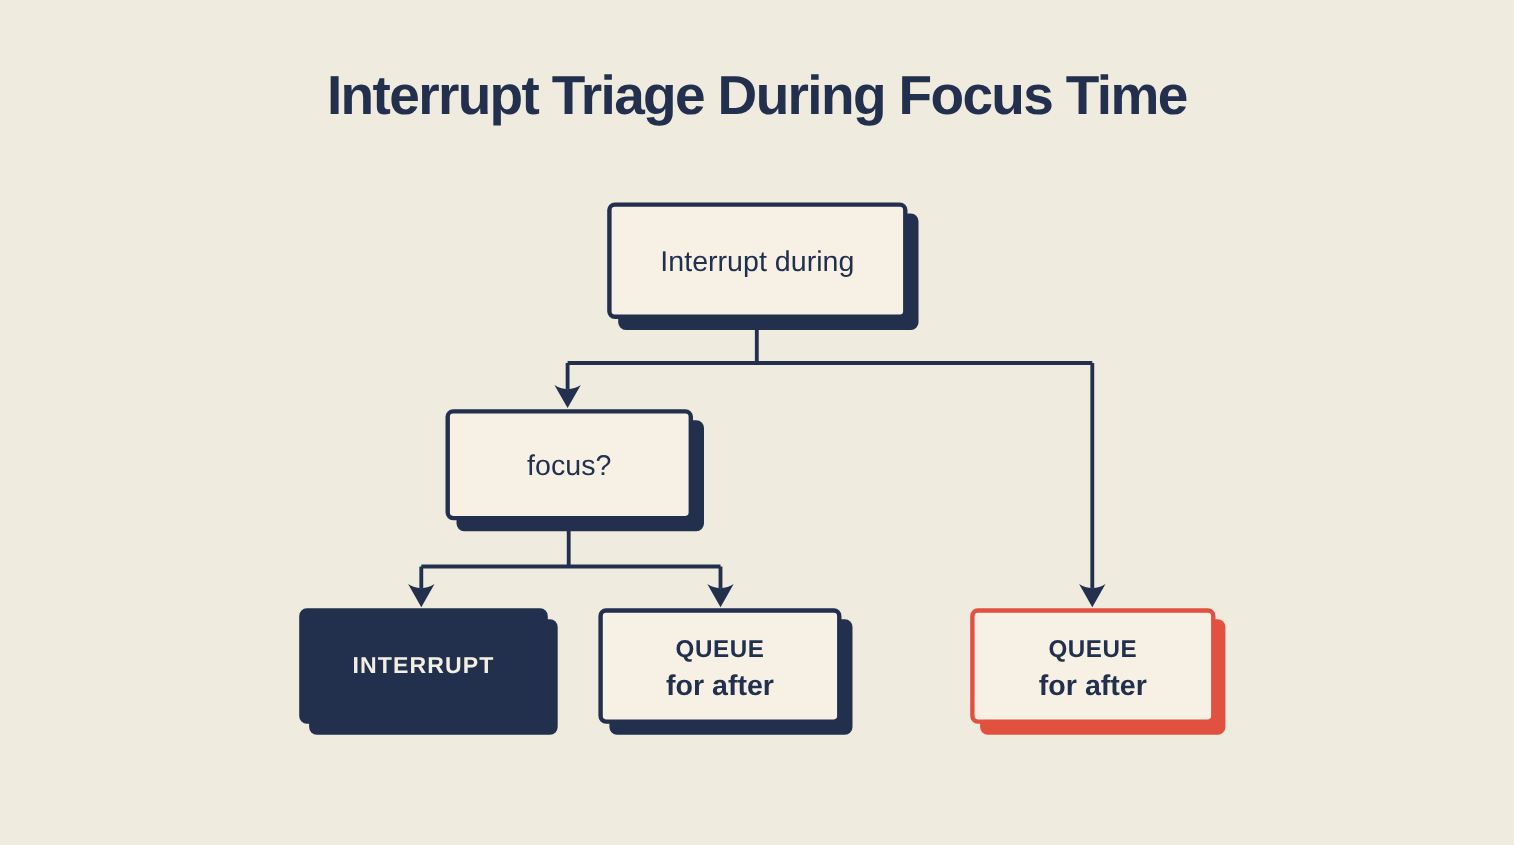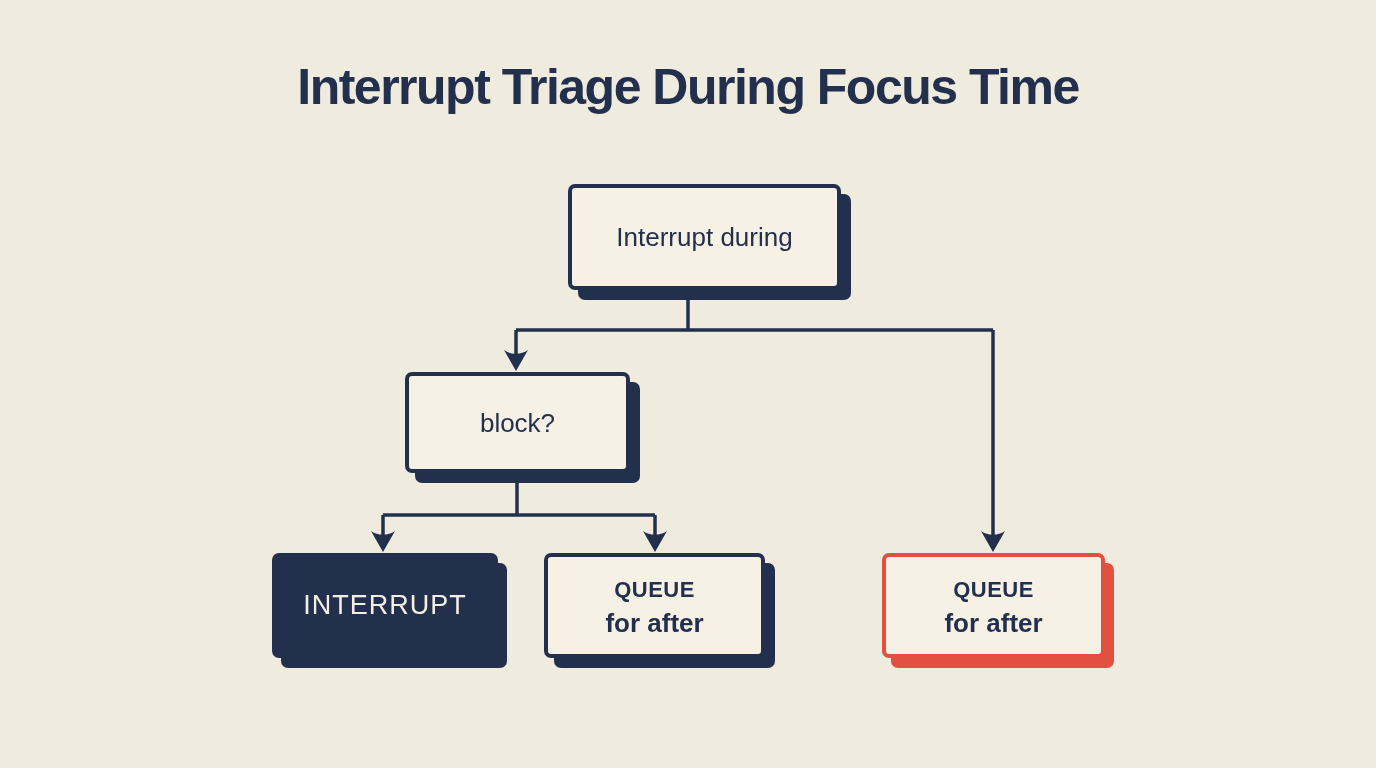--- a/index.html
+++ b/index.html
@@ -29,24 +29,24 @@
   .node{
     position:absolute;
     display:flex;flex-direction:column;align-items:center;justify-content:center;
     text-align:center;
     background:var(--box-fill);
     border:4px solid var(--ink);
     border-radius:7px;
     box-shadow:10px 10px 0 var(--ink);
   }
   .node .q-line{font-size:26px;line-height:34px;font-weight:500;color:var(--ink);}
-  .node .action-label{font-size:27px;font-weight:400;letter-spacing:1px;color:var(--inverse-text);}
+  .node .action-label{font-size:21px;font-weight:700;letter-spacing:1px;color:var(--inverse-text);}
   .node .queue-title{font-size:22px;line-height:35px;font-weight:700;letter-spacing:0.5px;color:var(--ink);}
   .node .queue-sub{font-size:26px;line-height:33px;font-weight:700;color:var(--ink);}
-  .node-root{left:552px;top:184px;width:273px;height:106px;margin-left:16px;}
+  .node-root{left:552px;top:184px;width:273px;height:106px;}
   .node-production{left:405px;top:372px;width:225px;height:101px;}
   .node-interrupt{
     left:272px;top:553px;width:226px;height:105px;
     background:var(--ink);
     box-shadow:9px 10px 0 var(--ink);
   }
   .node-queue-mid{left:544px;top:553px;width:221px;height:105px;}
   .node-queue-right{
     left:882px;top:553px;width:223px;height:105px;
     border-color:var(--accent-red);
@@ -79,21 +79,21 @@
     <path class="arrowhead" d="M981 531 C988 536, 998 536, 1005 531 L993 552 Z"></path>
     <path class="arrowhead" d="M371 531 C378 536, 388 536, 395 531 L383 552 Z"></path>
     <path class="arrowhead" d="M643 531 C650 536, 660 536, 667 531 L655 552 Z"></path>
   </svg>
 
   <div class="node node-root">
     <div class="q-line">Interrupt during</div>
   </div>
 
   <div class="node node-production">
-    <div class="q-line">block?</div>
+    <div class="q-line">focus?</div>
   </div>
 
   <div class="node node-interrupt">
     <div class="action-label">INTERRUPT</div>
   </div>
 
   <div class="node node-queue-mid">
     <div class="queue-title">QUEUE</div>
     <div class="queue-sub">for after</div>
   </div>

